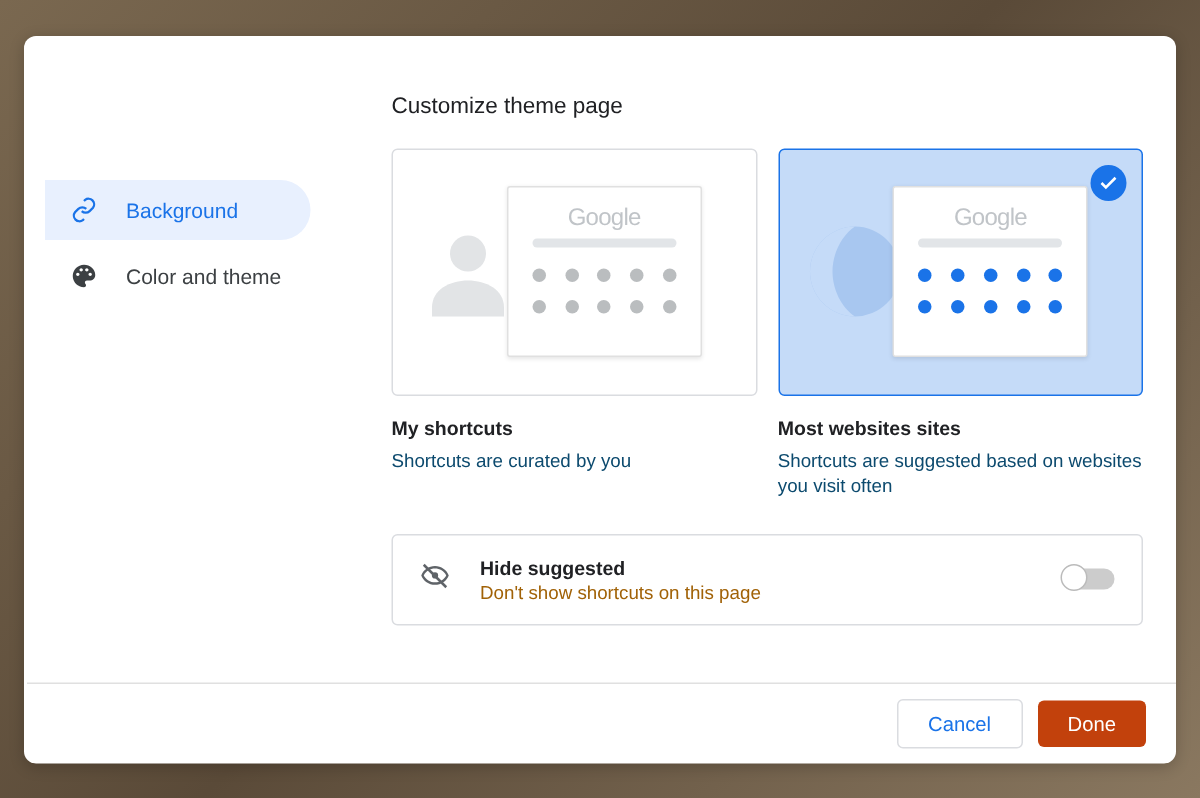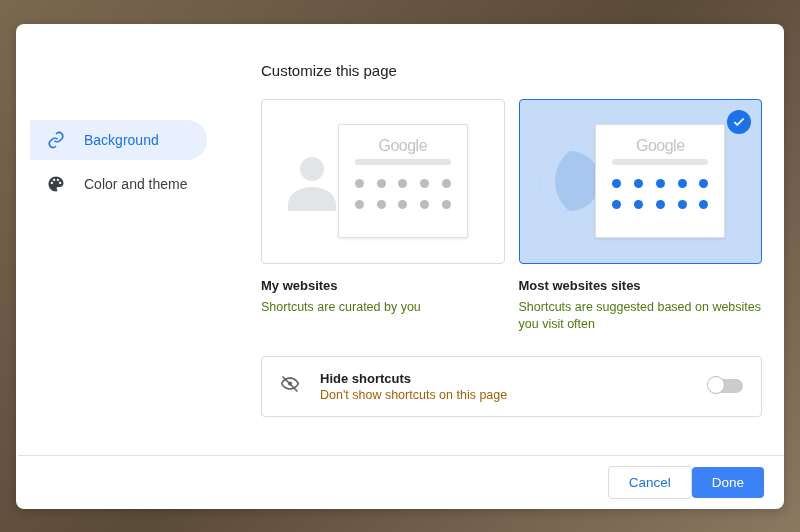--- a/index.html
+++ b/index.html
@@ -45,47 +45,47 @@
       border: 1px solid #e0e0e0; border-radius: 2px; padding: 12px 14px 0 14px;
       margin-left: 40px; box-shadow: 0 1px 3px rgba(0,0,0,0.1);
     }
     .mini-logo { text-align: center; font-size: 16px; color: #c0c4c8; letter-spacing: -0.5px; font-weight: 500; margin-bottom: 4px; }
     .mini-bar { height: 6px; background: #e2e5e8; border-radius: 3px; margin: 0 2px 14px 2px; }
     .dots-row { display: flex; justify-content: space-between; margin-bottom: 12px; padding: 0 2px; }
     .dot { width: 9px; height: 9px; border-radius: 50%; }
     .dot.gray { background: #babdbf; }
     .dot.blue { background: #1a73e8; }
     .card-title { font-size: 13px; font-weight: 600; color: #202124; margin: 14px 0 6px 0; }
-    .card-desc { font-size: 12.5px; color: #4d7c0f; line-height: 1.4; }
+    .card-desc { font-size: 12.5px; color: #0c4a6e; line-height: 1.4; }
     .hide-row {
       display: flex; align-items: center; padding: 14px 18px;
       border: 1px solid #dadce0; border-radius: 4px;
     }
     .eye-off { margin-right: 20px; }
     .hide-title { font-size: 13px; font-weight: 600; color: #202124; }
     .hide-desc { font-size: 12.5px; color: #a16207; margin-top: 2px; }
     .toggle {
       width: 34px; height: 14px; background: #ccc; border-radius: 8px;
       position: relative; margin-left: auto; cursor: pointer;
     }
     .toggle-knob {
       width: 18px; height: 18px; background: #fff; border-radius: 50%;
       border: 1px solid #bbb; position: absolute; left: -2px; top: -3px;
     }
     .footer {
       position: absolute; bottom: 0; right: 0; left: 2px; height: 54px;
       border-top: 1px solid #e0e0e0; display: flex; align-items: center;
-      justify-content: flex-end; padding: 0 20px; gap: 0;
+      justify-content: flex-end; padding: 0 20px; gap: 10px;
     }
     .btn {
       padding: 8px 20px; font-size: 13.5px; font-weight: 500;
       border-radius: 4px; cursor: pointer;
     }
     .btn-cancel { background: #fff; color: #1a73e8; border: 1px solid #dadce0; }
-    .btn-done { background: #3b82f6; color: #fff; border: none; }
+    .btn-done { background: #c2410c; color: #fff; border: none; }
   </style>
 </head>
 <body>
 
 <div class="modal">
   <div class="sidebar">
     <div class="nav-item active">
       <span class="nav-icon">
         <svg width="18" height="18" viewBox="0 0 24 24" fill="none" stroke="#1a73e8" stroke-width="2">
             <path d="M10 13a5 5 0 0 0 7 0l3-3a5 5 0 0 0-7-7l-1 1"></path>
@@ -98,21 +98,21 @@
       <span class="nav-icon">
         <svg width="18" height="18" viewBox="0 0 24 24" fill="#3c4043">
             <path d="M12 2C6.5 2 2 6.5 2 12s4.5 10 10 10c1 0 1.8-.8 1.8-1.8 0-.5-.2-.9-.5-1.2-.3-.3-.5-.8-.5-1.2 0-1 .8-1.8 1.8-1.8H17c2.8 0 5-2.2 5-5 0-5-4.5-9-10-9zm-5.5 10c-.8 0-1.5-.7-1.5-1.5S5.7 9 6.5 9 8 9.7 8 10.5 7.3 12 6.5 12zm3-4C8.7 8 8 7.3 8 6.5S8.7 5 9.5 5s1.5.7 1.5 1.5S10.3 8 9.5 8zm5 0c-.8 0-1.5-.7-1.5-1.5S13.7 5 14.5 5s1.5.7 1.5 1.5S15.3 8 14.5 8zm3 4c-.8 0-1.5-.7-1.5-1.5S16.7 9 17.5 9s1.5.7 1.5 1.5-.7 1.5-1.5 1.5z"></path>
           </svg>
       </span>
       <span>Color and theme</span>
     </div>
   </div>
 
   <div class="main">
-    <div class="title">Customize this page</div>
+    <div class="title">Customize theme page</div>
 
     <div class="cards">
       <div class="card">
         <div class="preview">
           <div class="bg-shape">
             <svg viewBox="0 0 24 24" fill="#e2e4e6">
                 <circle cx="12" cy="8" r="4"></circle>
                 <path d="M12 14c-4 0-8 2-8 6v2h16v-2c0-4-4-6-8-6z"></path>
               </svg>
           </div>
@@ -128,21 +128,21 @@
               </div>
             <div class="dots-row">
                 <span class="dot gray"></span>
                 <span class="dot gray"></span>
                 <span class="dot gray"></span>
                 <span class="dot gray"></span>
                 <span class="dot gray"></span>
               </div>
           </div>
         </div>
-        <div class="card-title">My websites</div>
+        <div class="card-title">My shortcuts</div>
         <div class="card-desc">Shortcuts are curated by you</div>
       </div>
 
       <div class="card">
         <div class="preview selected">
           <div class="check-badge">
             <svg width="14" height="14" viewBox="0 0 24 24" fill="none" stroke="#fff" stroke-width="3">
                 <polyline points="20 6 9 17 4 12"></polyline>
               </svg>
           </div>
@@ -178,21 +178,21 @@
 
     <div class="hide-row">
       <span class="eye-off">
         <svg width="20" height="20" viewBox="0 0 24 24" fill="#5f6368">
             <path d="M12 6c3.8 0 7.2 2.1 9 5.5-1.8 3.4-5.2 5.5-9 5.5s-7.2-2.1-9-5.5C4.8 8.1 8.2 6 12 6m0-2C7 4 2.7 7.1 1 11.5 2.7 15.9 7 19 12 19s9.3-3.1 11-7.5C21.3 7.1 17 4 12 4z"></path>
             <circle cx="12" cy="11.5" r="2.5"></circle>
             <path d="M3 3l18 18" stroke="#5f6368" stroke-width="2"></path>
           </svg>
       </span>
       <div>
-        <div class="hide-title">Hide shortcuts</div>
+        <div class="hide-title">Hide suggested</div>
         <div class="hide-desc">Don't show shortcuts on this page</div>
       </div>
       <div class="toggle">
         <div class="toggle-knob"></div>
       </div>
     </div>
   </div>
 
   <div class="footer">
     <button class="btn btn-cancel">Cancel</button>

